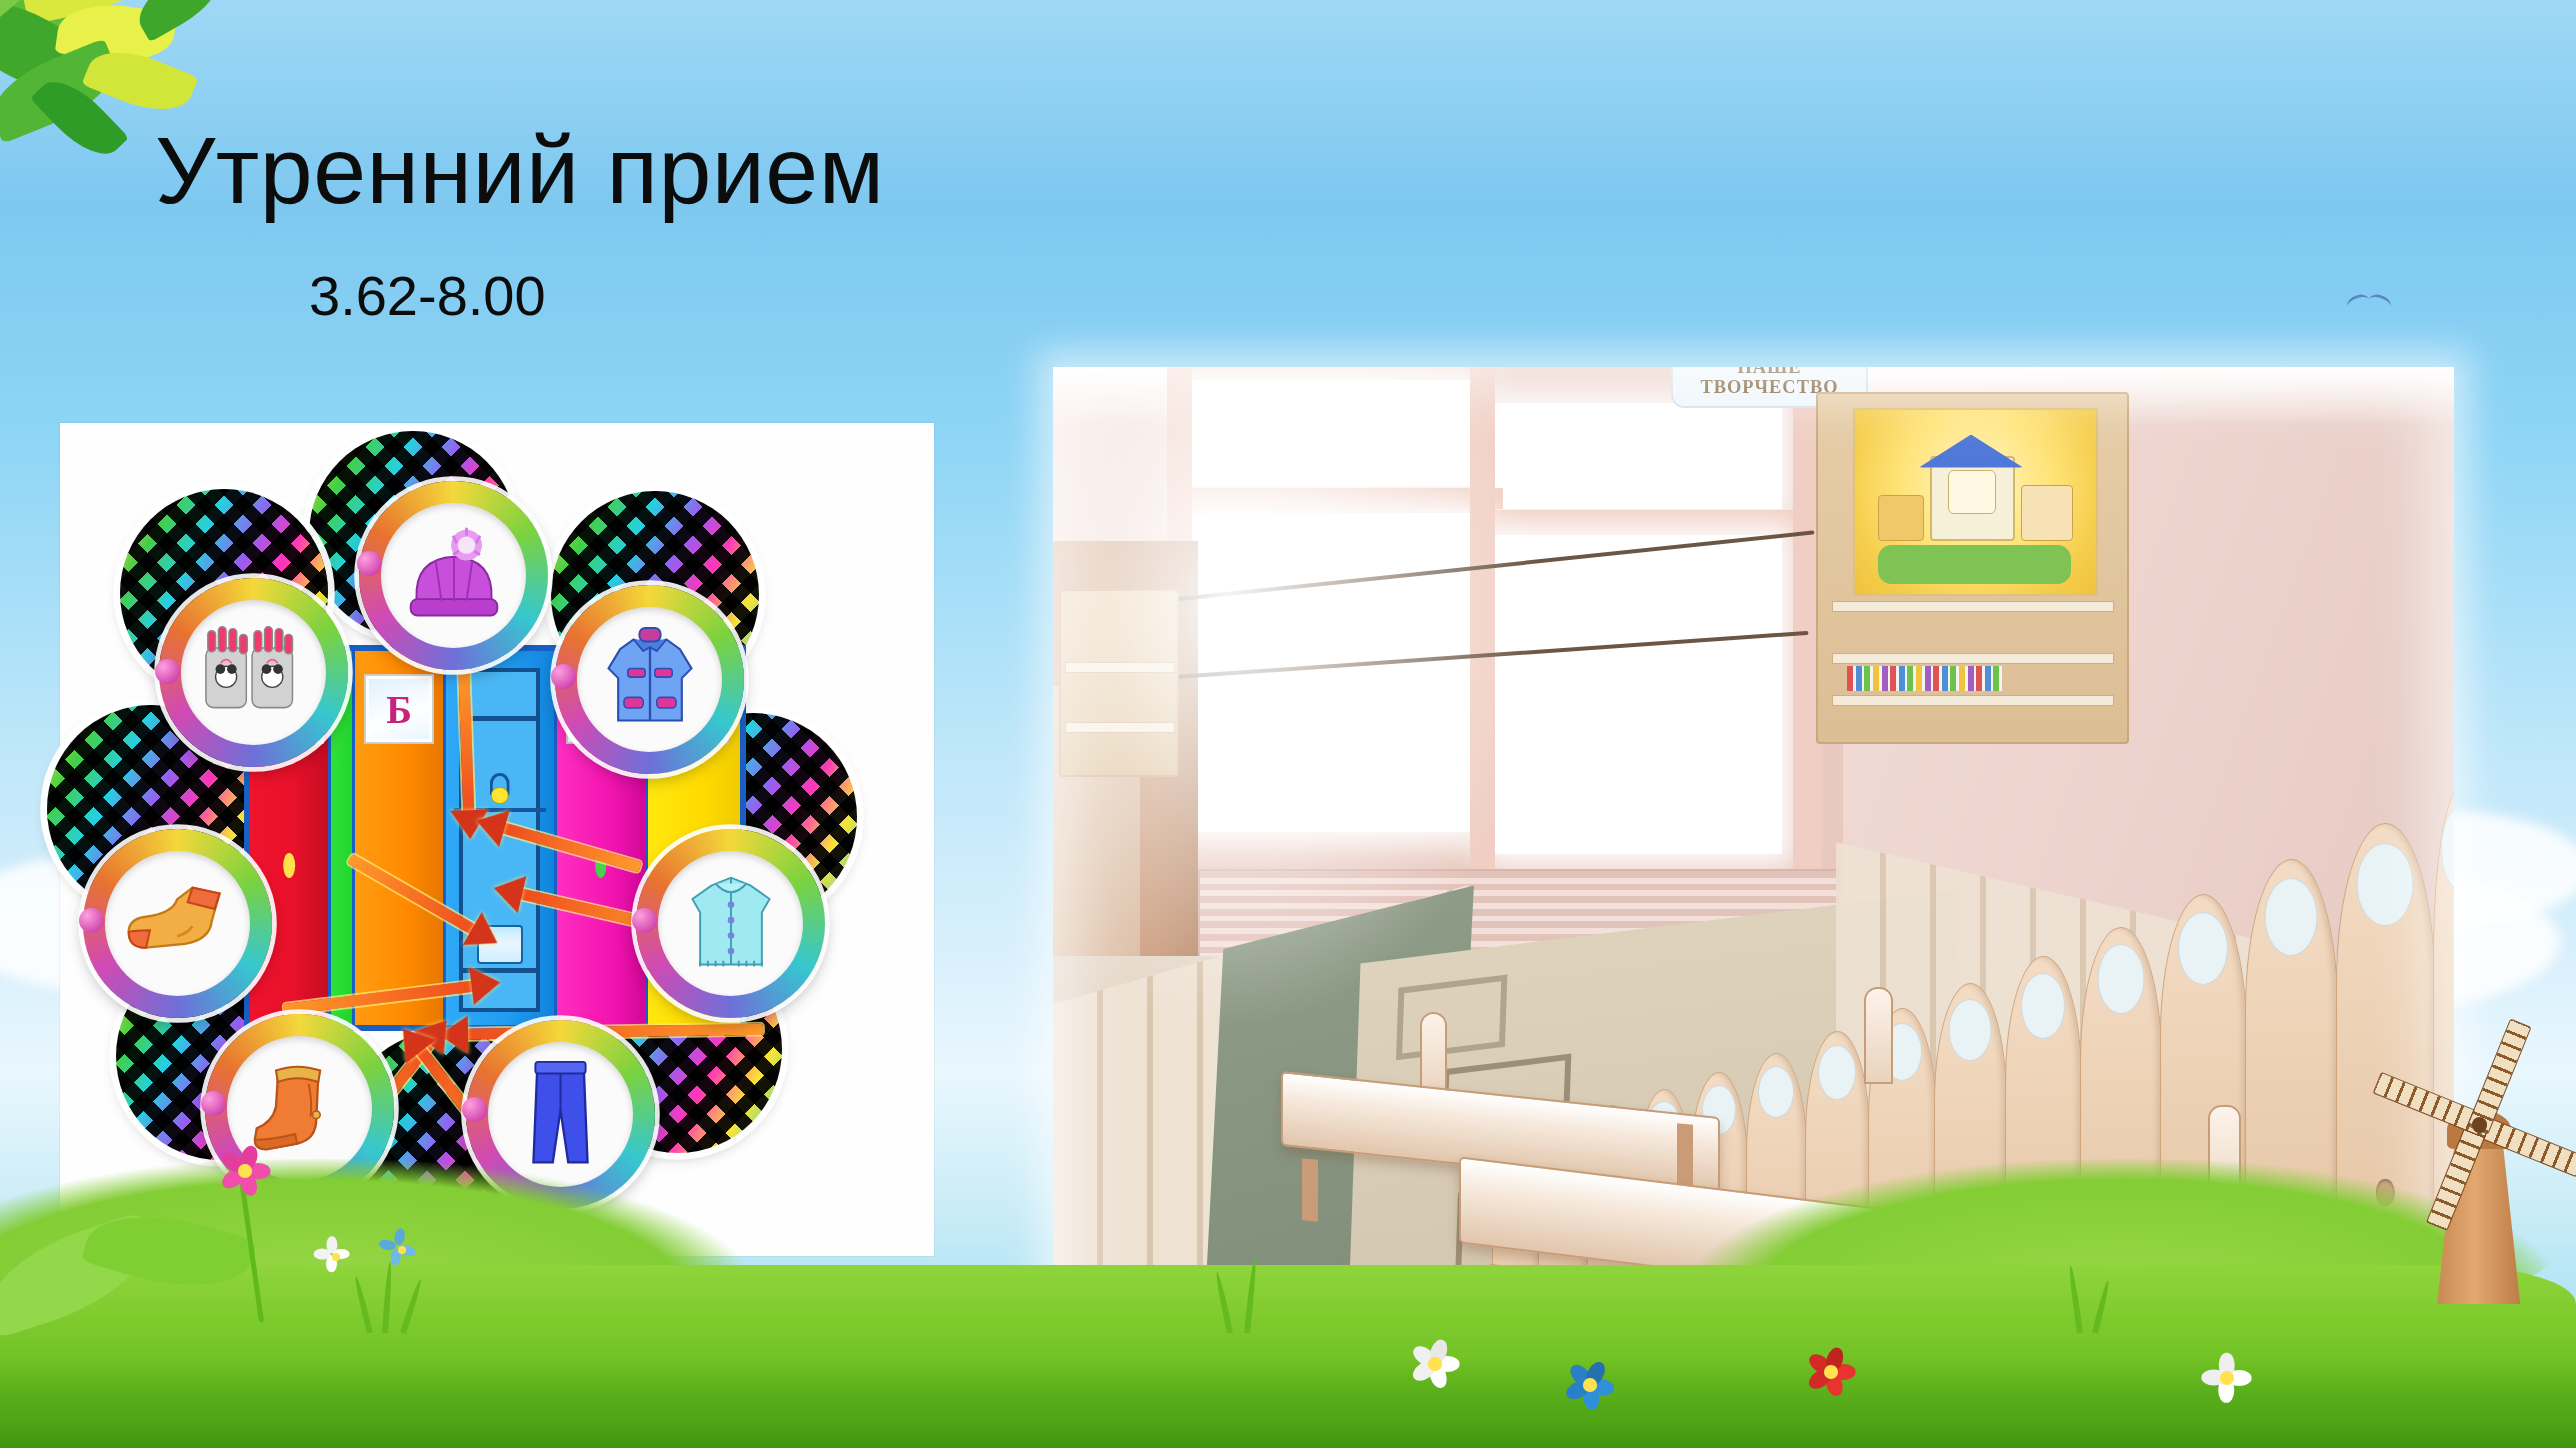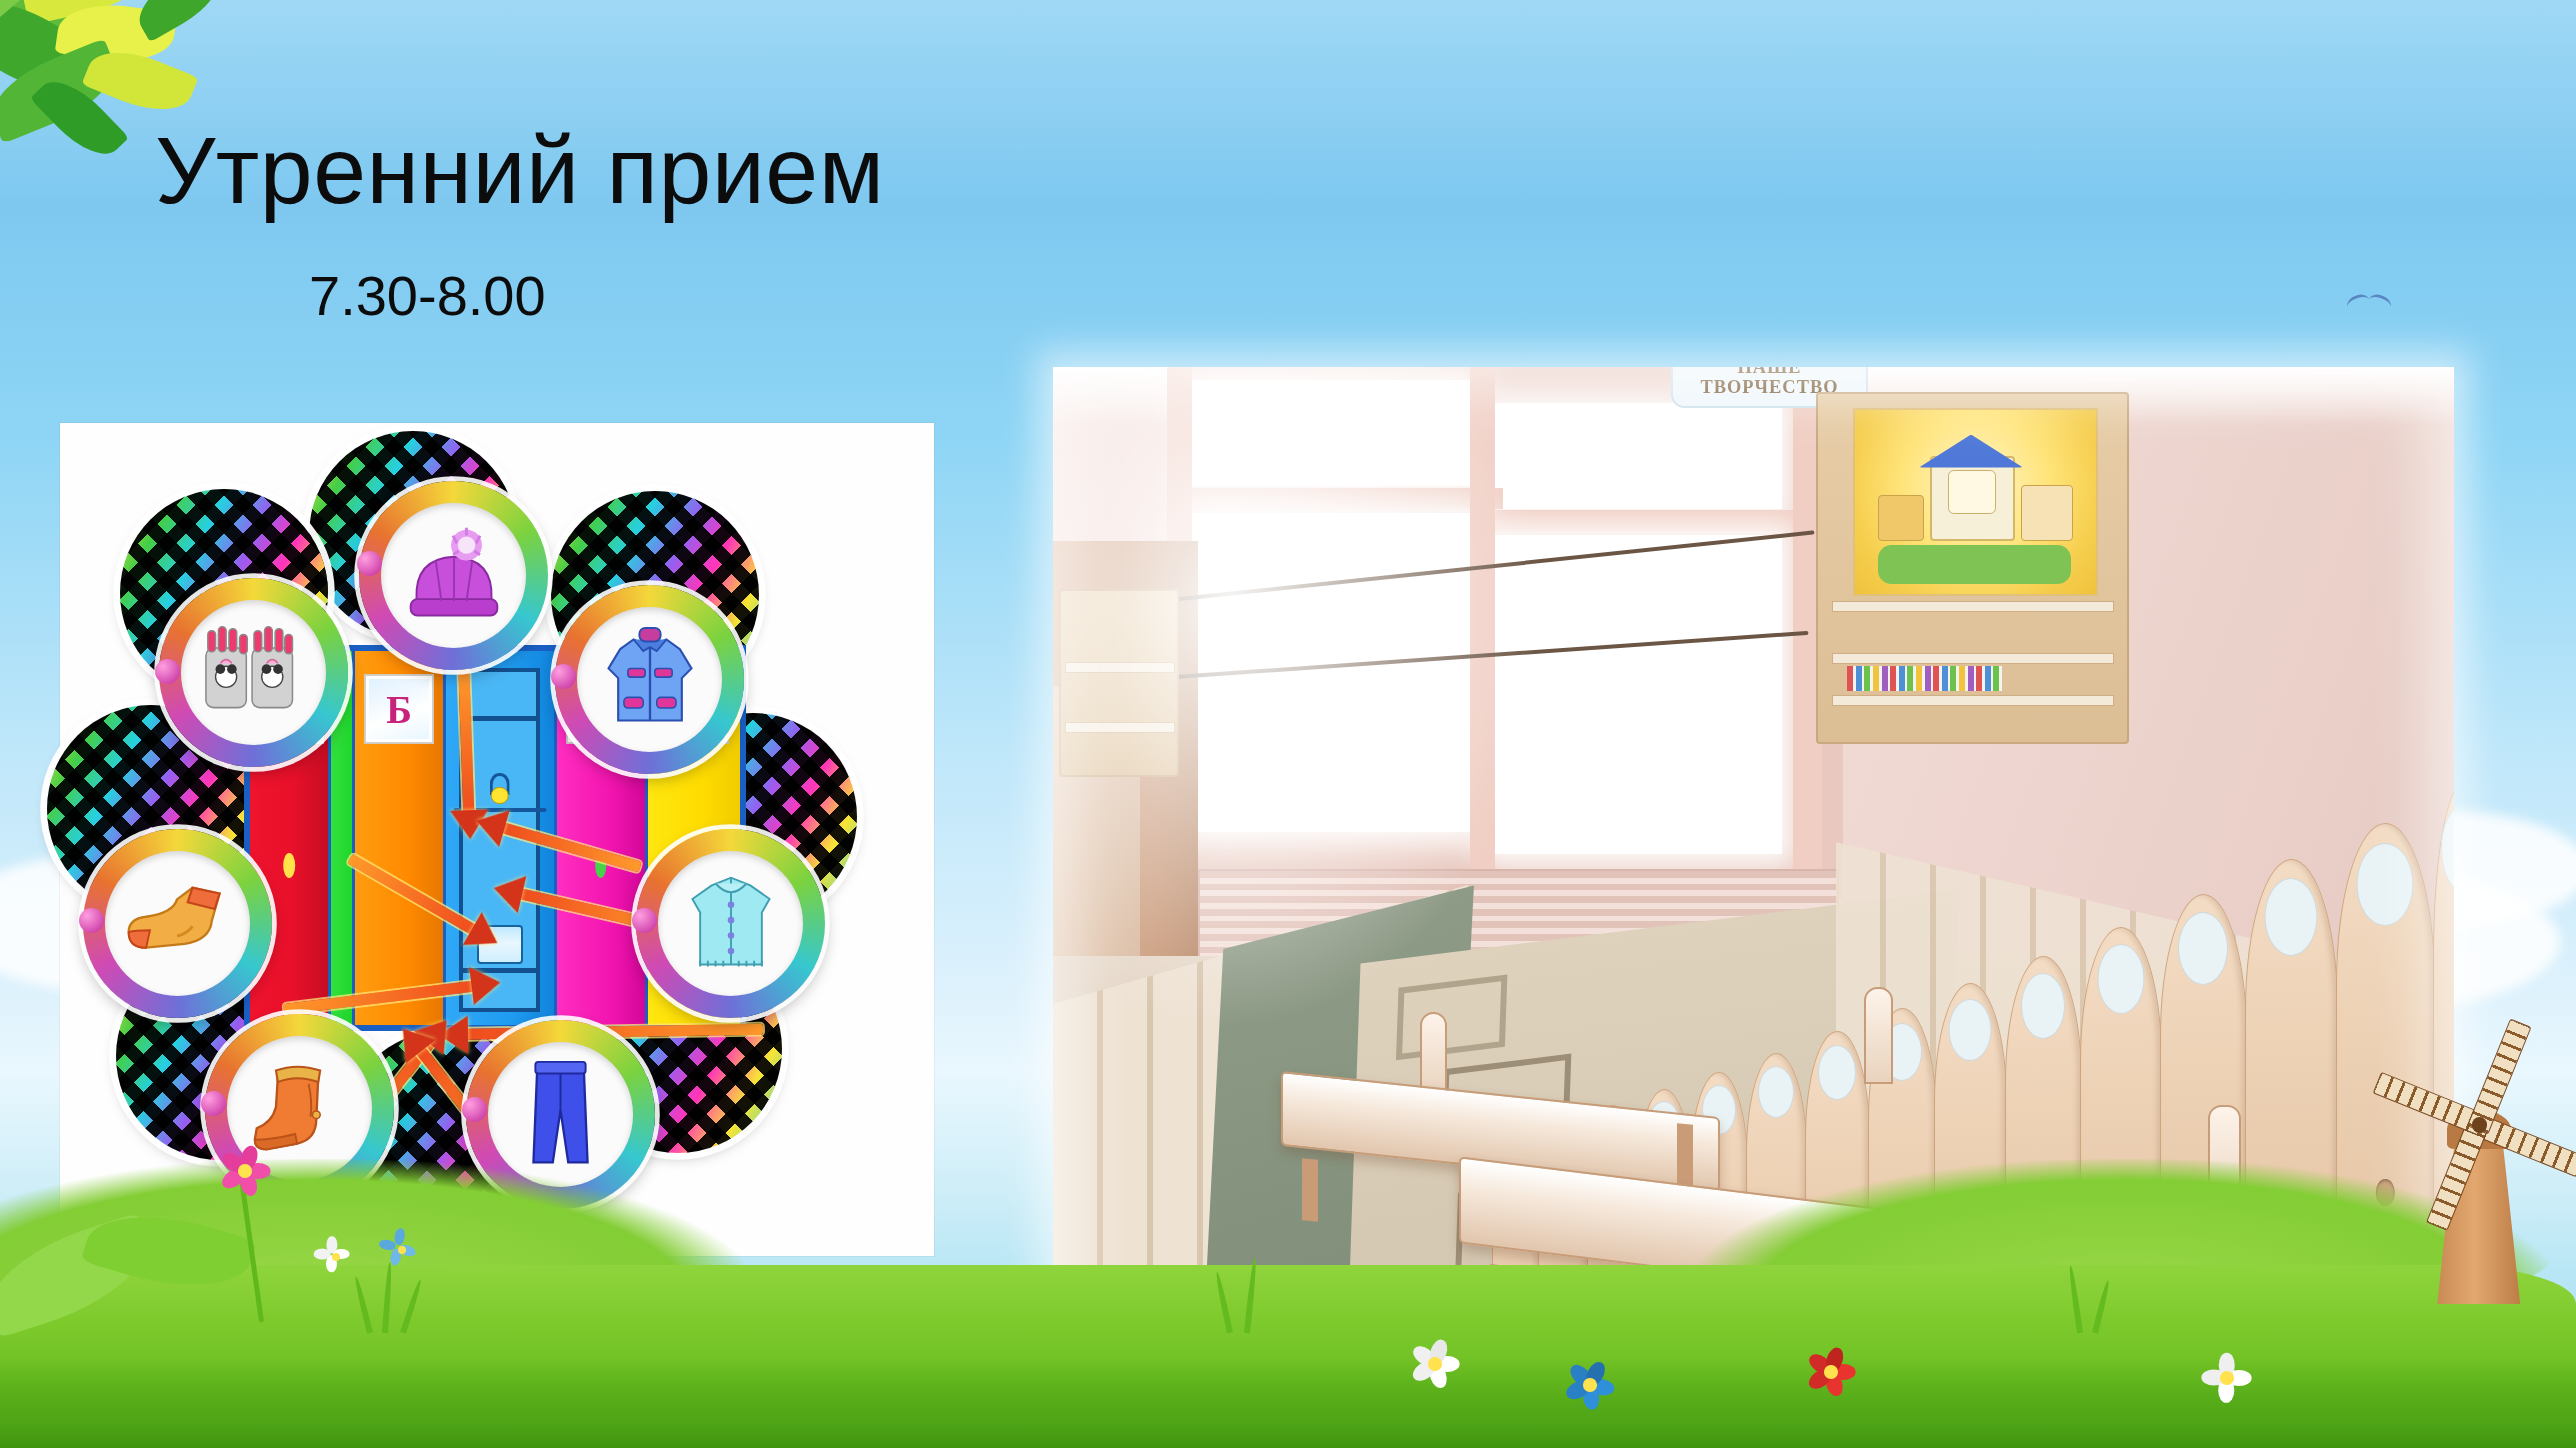--- a/index.html
+++ b/index.html
@@ -277,21 +277,21 @@
   <span style="left:-17.4px; top:52px;  width:145px;height:68px; background:#3fa82c; transform:rotate(32deg);"></span>
   <span style="left:87px;  top:44px;  width:116px;height:56px; background:#e8f04a; transform:rotate(8deg);"></span>
   <span style="left:15.5px;  top:100px; width:133px;height:60px; background:#52b535; transform:rotate(-22deg);"></span>
   <span style="left:116px; top:95px;  width:106px;height:50px; background:#d2e63a; transform:rotate(22deg);"></span>
   <span style="left:-29px; top:-29px; width:126px;height:70px; background:#7ccb46; transform:rotate(-40deg);"></span>
   <span style="left:162px; top:17.4px;  width:93px; height:44px; background:#3ea62b; transform:rotate(-30deg);"></span>
   <span style="left:60px;  top:135px; width:97px;height:44px; background:#2f9c27; transform:rotate(46deg);"></span>
 </div>
 
 <div class="title">Утренний прием</div>
-<div class="subtitle">7.30-8.00</div>
+<div class="subtitle">3.62-8.00</div>
 
 <div class="card">
   <div class="flower-wrap">
 
     <div class="petal" style="left:249px; top:7.7px;"></div>
     <div class="petal" style="left:491px; top:68px;"></div>
     <div class="petal" style="left:589px; top:290px;"></div>
     <div class="petal" style="left:514px; top:522px;"></div>
     <div class="petal" style="left:282px; top:607px;"></div>
     <div class="petal" style="left:56px;  top:529px;"></div>

